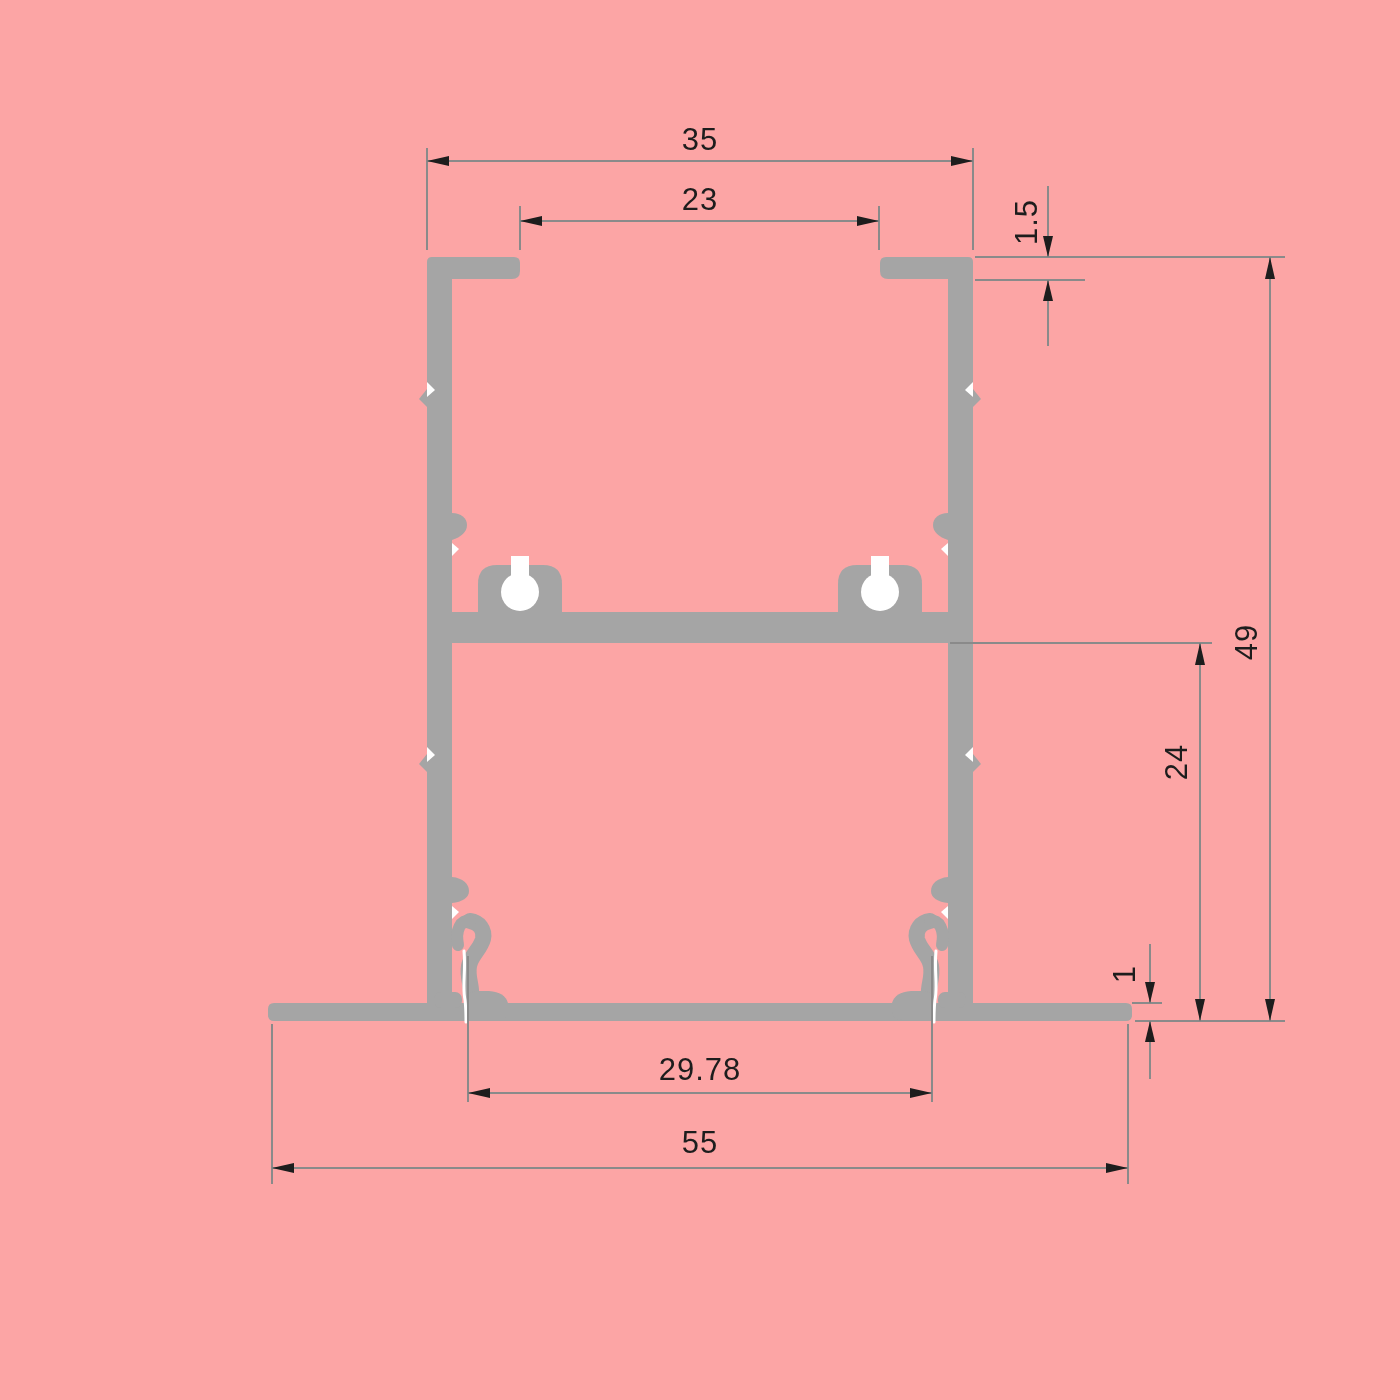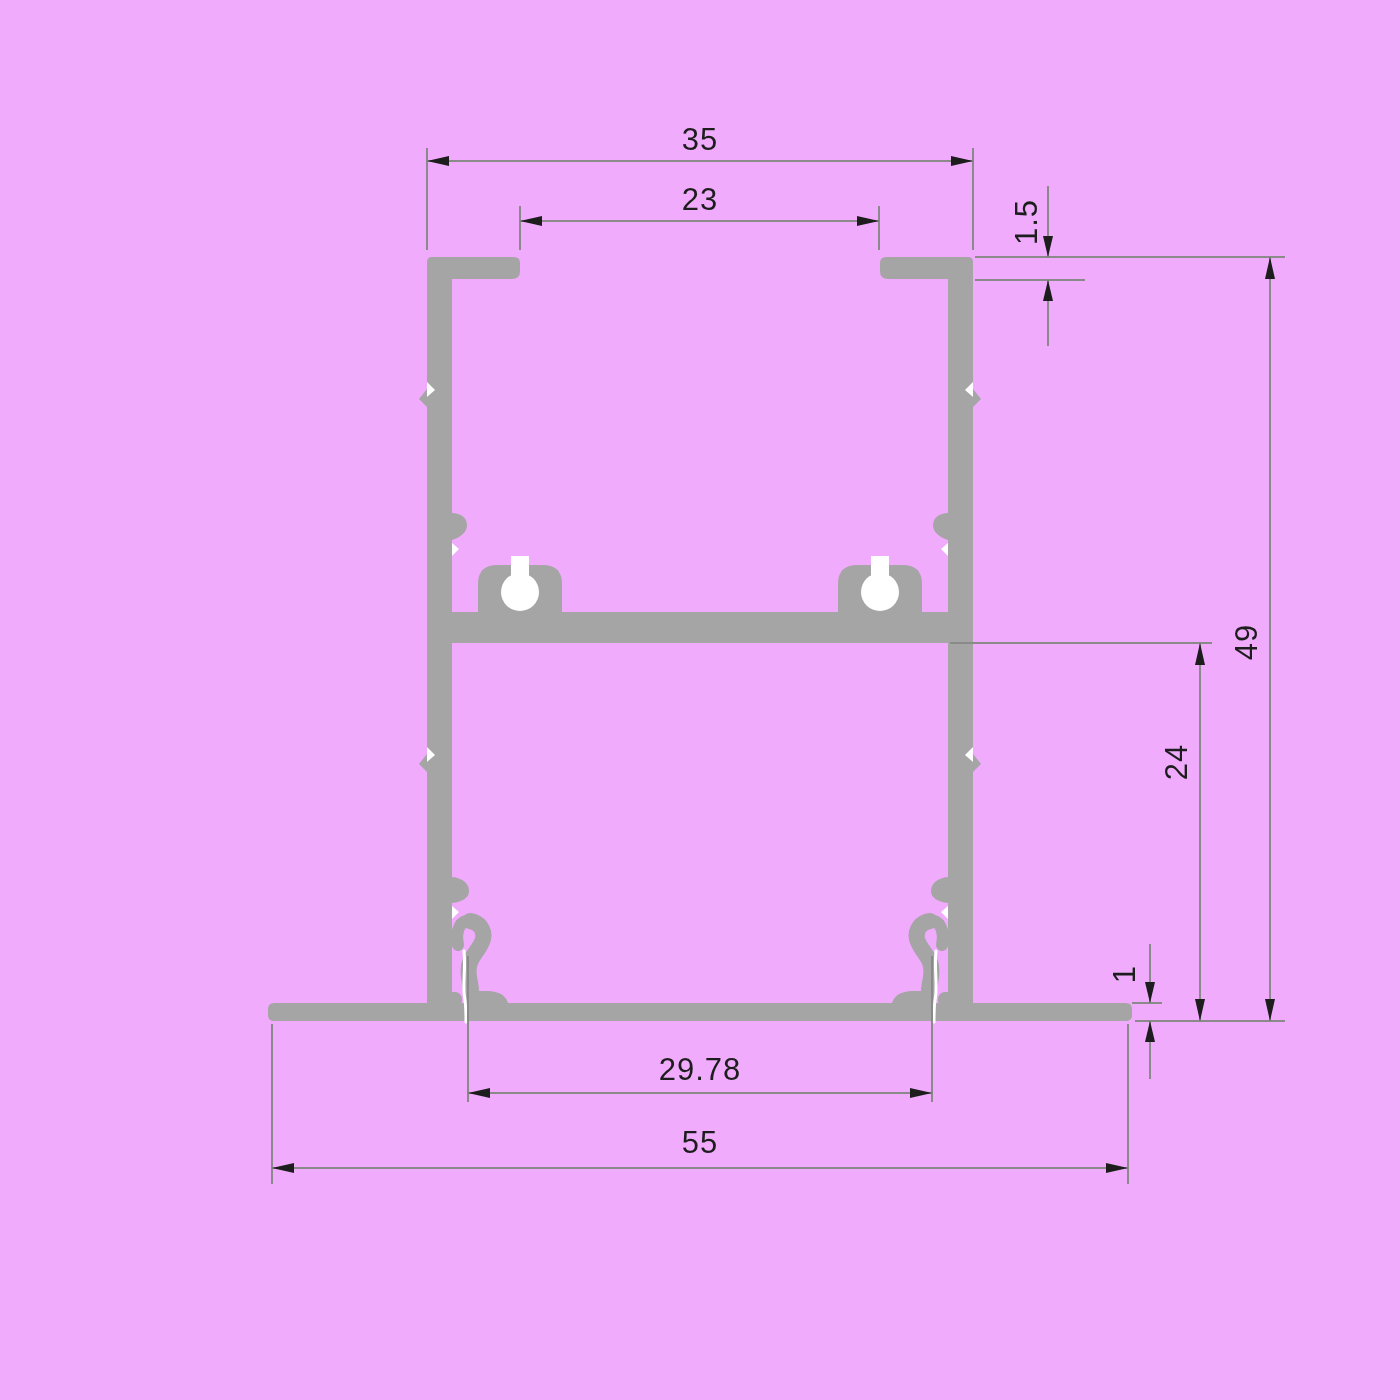--- a/index.html
+++ b/index.html
@@ -1,16 +1,16 @@
 <!DOCTYPE html>
 <html><head>
 <meta charset="utf-8">
 <style>
   html,body{margin:0;padding:0;background:#ffffff;}
-  .stage{width:1400px;height:1400px;position:relative;background:#f0abfc;overflow:hidden;}
+  .stage{width:1400px;height:1400px;position:relative;background:#fca5a5;overflow:hidden;}
   svg{display:block;}
   text{font-family:"Liberation Sans","DejaVu Sans",sans-serif;font-weight:400;}
   .dimtxt{fill:#1d1d1d;font-size:31px;letter-spacing:1px;}
   .dimline{stroke:#8a8a8a;stroke-width:2;fill:none;}
   .arrow{fill:#1d1d1d;stroke:none;}
   .alu{fill:#a5a5a5;stroke:none;}
   .aluStroke{stroke:#a5a5a5;fill:none;stroke-linecap:round;}
   .cut{fill:#ffffff;stroke:none;}
   .cutStroke{stroke:#ffffff;fill:none;stroke-linecap:round;}
 </style>

